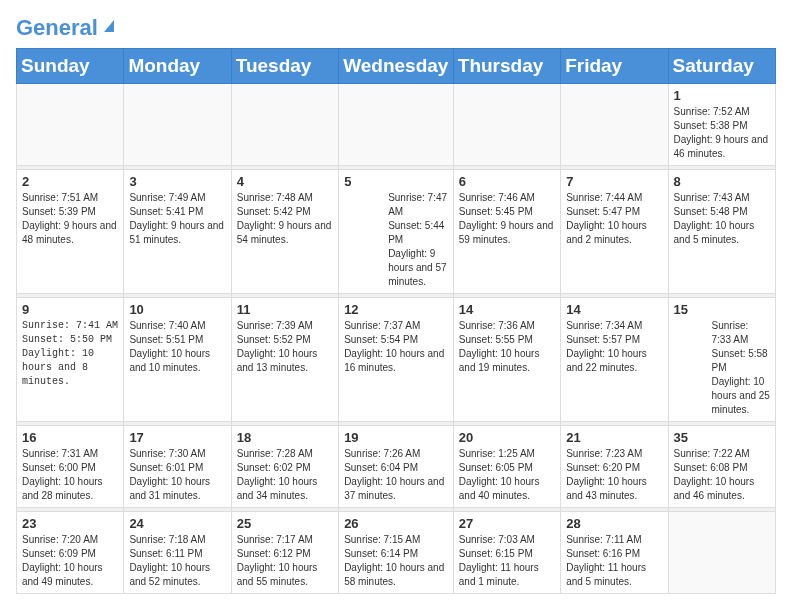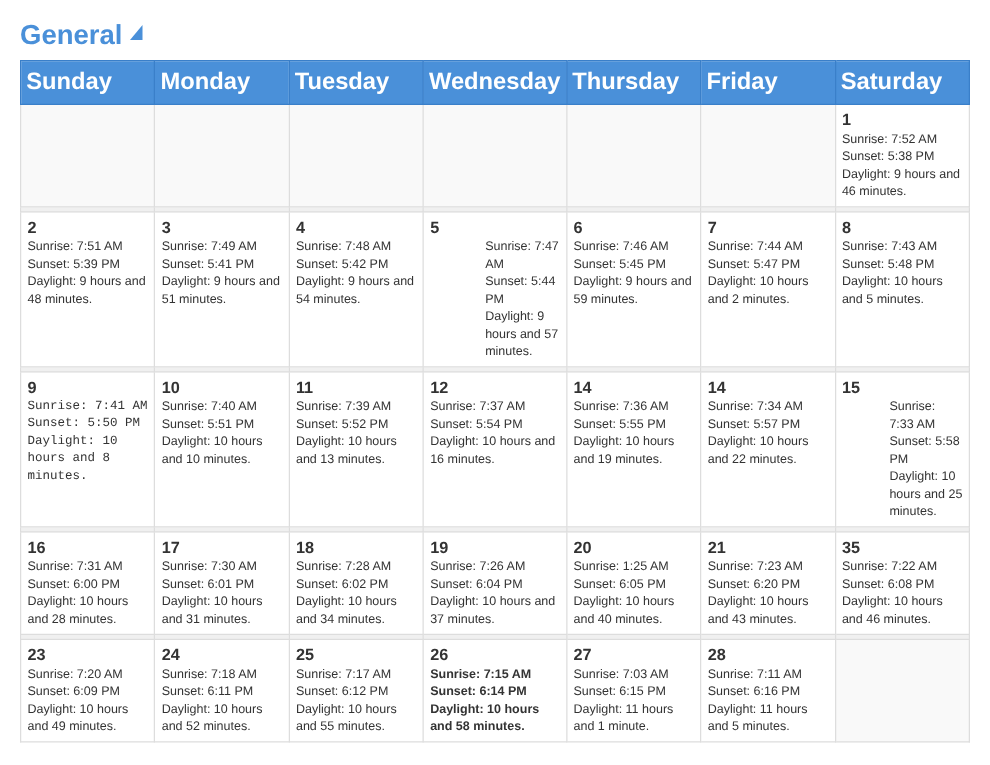--- a/index.html
+++ b/index.html
@@ -318,21 +318,21 @@
 Daylight: 10 hours and 52 minutes.</div>
         </td>
         <td>
           <span class="day-number">25</span>
           <div class="day-info" style="white-space: pre-line;">Sunrise: 7:17 AM
 Sunset: 6:12 PM
 Daylight: 10 hours and 55 minutes.</div>
         </td>
         <td>
           <span class="day-number">26</span>
-          <div class="day-info" style="white-space: pre-line; font-weight: bold;">Sunrise: 7:15 AM
+          <div class="day-info" style="white-space: pre-line;">Sunrise: 7:15 AM
 Sunset: 6:14 PM
 Daylight: 10 hours and 58 minutes.</div>
         </td>
         <td>
           <span class="day-number">27</span>
           <div class="day-info" style="white-space: pre-line;">Sunrise: 7:03 AM
 Sunset: 6:15 PM
 Daylight: 11 hours and 1 minute.</div>
         </td>
         <td>

